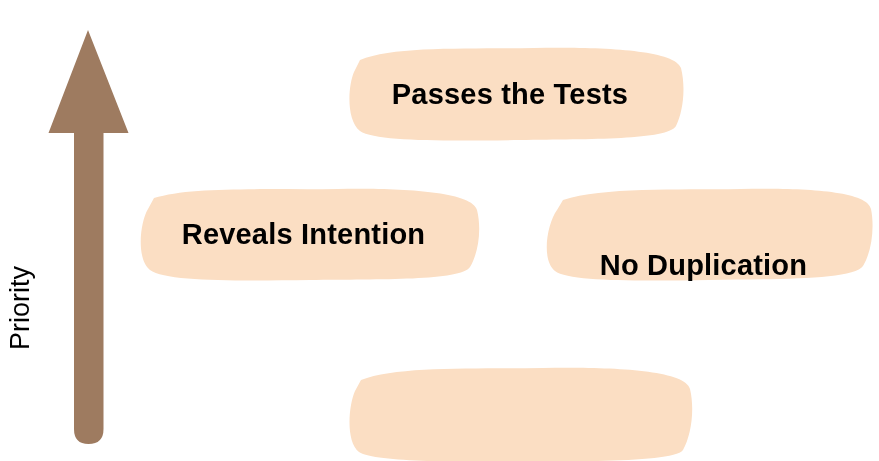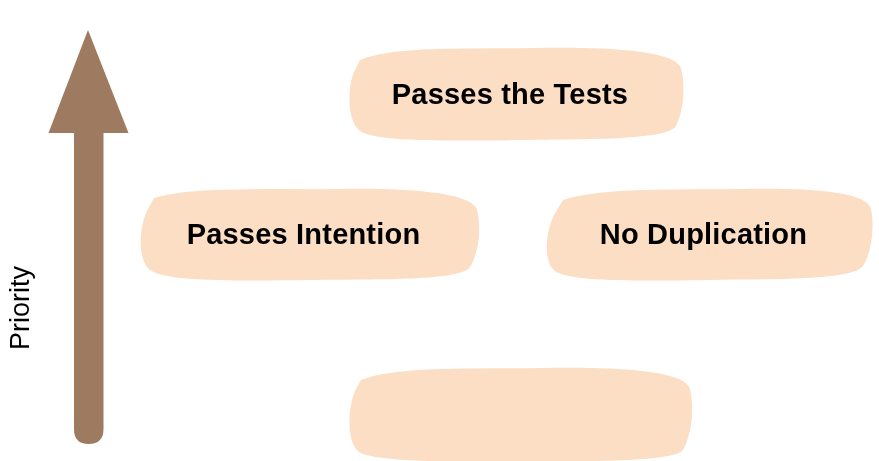--- a/index.html
+++ b/index.html
@@ -62,21 +62,21 @@
     z-index: 2;
     font-size: 29px;
     font-weight: 700;
     color: #000000;
     white-space: nowrap;
     letter-spacing: 0.2px;
   }
   
   #blob-passes-the-tests { left: 334px; top: 6px;   width: 352px; height: 96px; margin-top: 40px; }
   #blob-reveals-intention { left: 126px; top: 186px; width: 355px; height: 96px; }
-  #blob-no-duplication    { left: 533px; top: 186px; width: 341px; height: 96px; }
+  #blob-no-duplication    { left: 533px; top: 186px; width: 341px; height: 96px; align-items: flex-end; }
   #blob-fewest-elements   { left: 335px; top: 366px; width: 359px; height: 96px; }
 </style>
 </head>
 <body>
 
 <div id="canvas">
 
   <svg class="arrow-layer" viewBox="0 0 879 461" aria-hidden="true">
     <path d="M 88 30
              L 128.5 133
@@ -109,21 +109,21 @@
     <svg viewBox="0 0 355 96" preserveAspectRatio="none" aria-hidden="true">
       <path d="M 28 12
                C 66 0 140 4 212 3
                C 272 2 346 5 351 24
                C 356 44 352 68 344 81
                C 335 95 254 93 184 94
                C 116 95 40 96 24 84
                C 10 73 14 36 22 23
                Z" fill="#FBDEC3"></path>
     </svg>
-    <span class="blob-text">Passes Intention</span>
+    <span class="blob-text">Reveals Intention</span>
   </div>
 
   <div class="blob" id="blob-no-duplication">
     <svg viewBox="0 0 341 96" preserveAspectRatio="none" aria-hidden="true">
       <path d="M 30 14
                C 70 1 142 4 208 3
                C 266 2 334 4 338 23
                C 342 43 338 67 330 80
                C 321 94 244 93 176 94
                C 110 95 36 96 22 85

